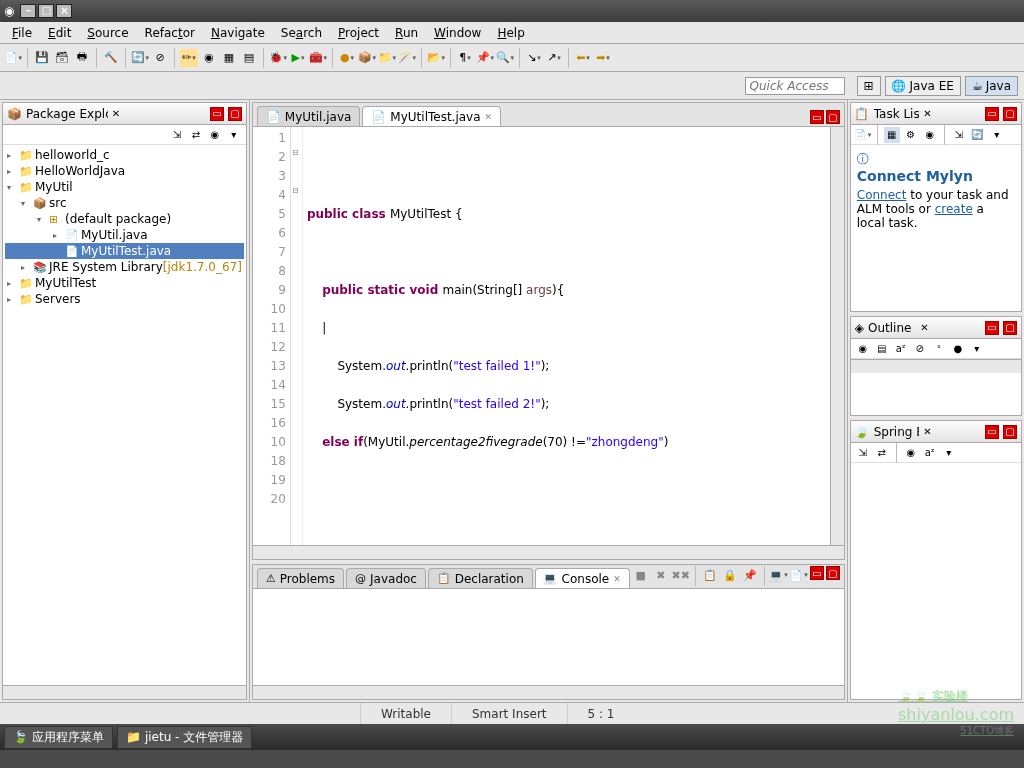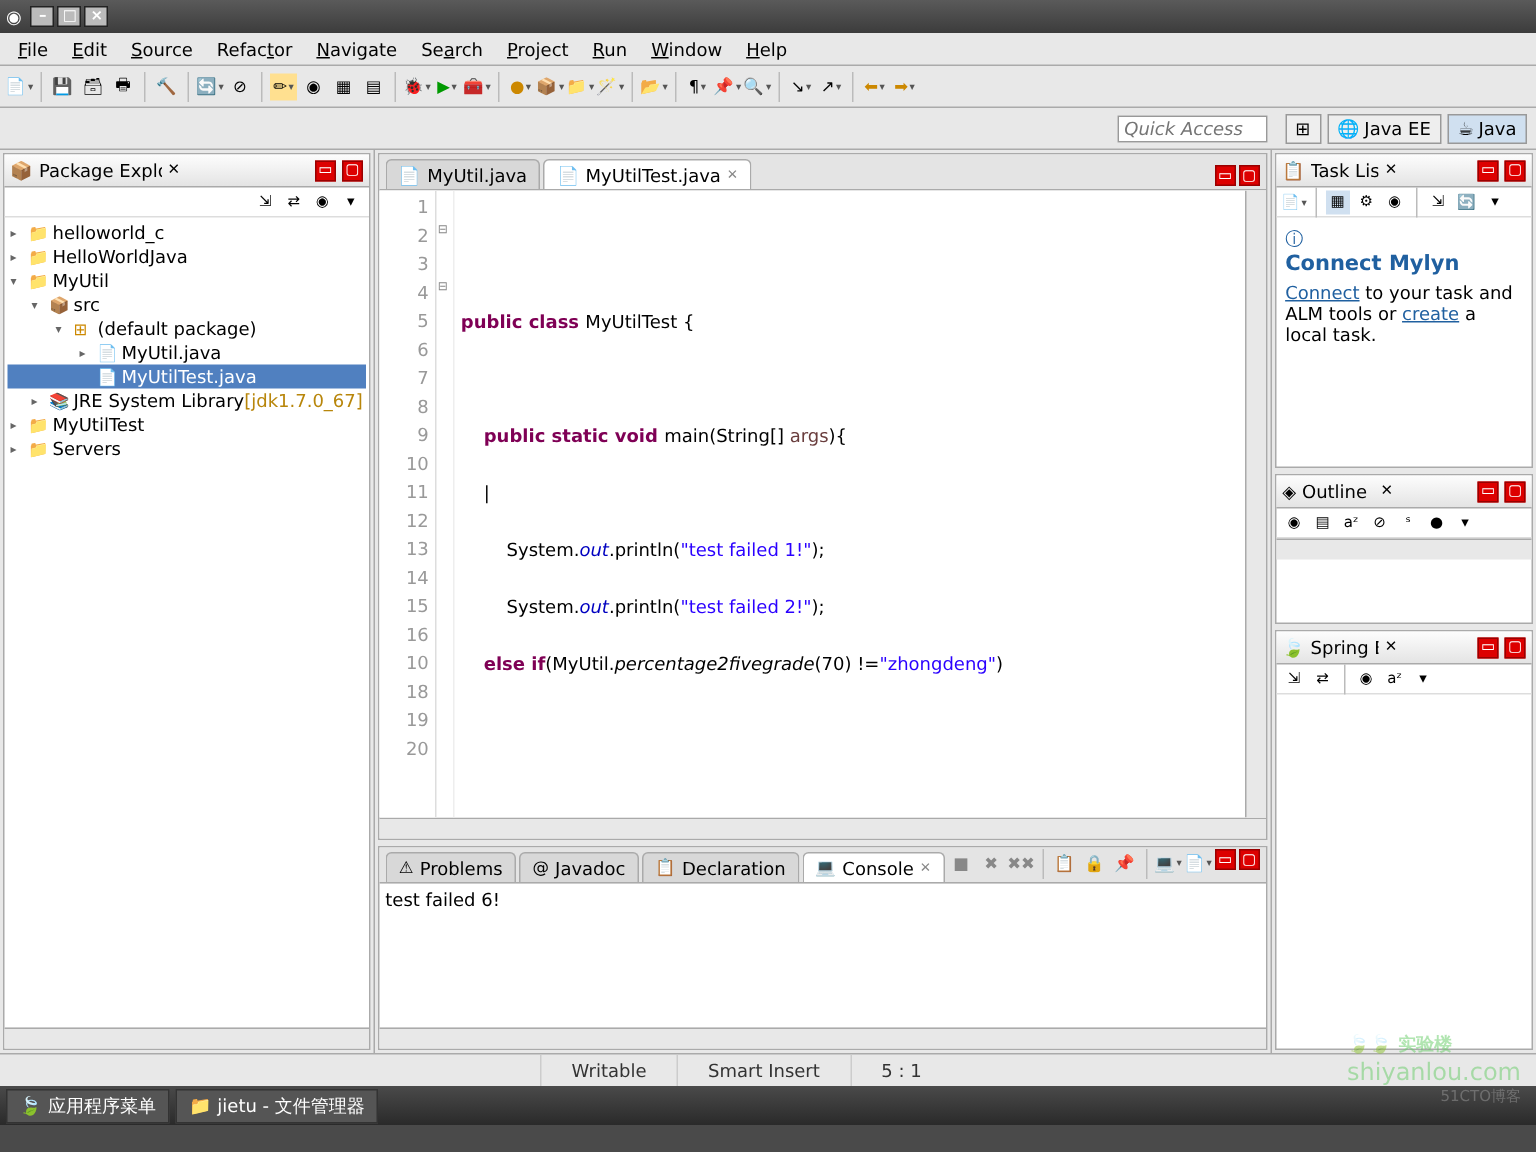--- a/index.html
+++ b/index.html
@@ -56,21 +56,21 @@
 .vscroll { width:14px; background:#e8e8e8; border-left:1px solid #aaa; }
 .bottom { height:140px; display:flex; }
 .console { flex:1; }
 .consbody { flex:1; padding:4px; font-family:sans-serif; font-size:12px; overflow:auto; }
 .consline { color:#888; }
 .x-small { font-size:10px; }
 .statusbar { height:22px; background:#e8e8e8; border-top:1px solid #aaa; display:flex; align-items:center; color:#333; }
 .statcell { padding:0 20px; border-left:1px solid #ccc; height:100%; display:flex; align-items:center; }
 .taskbar { height:26px; background:linear-gradient(#4a4a4a,#2a2a2a); display:flex; align-items:center; padding:0 4px; gap:4px; }
 .taskbtn { padding:2px 8px; background:#555; color:#fff; border:1px solid #333; cursor:pointer; font-size:11px; display:flex; align-items:center; gap:4px; }
-.watermark { position:absolute; right:10px; bottom:30px; color:#6c6; font-size:32px; opacity:.5; pointer-events:none; }
+.watermark { position:absolute; right:10px; bottom:30px; color:#6c6; font-size:32px; opacity:.5; pointer-events:none;text-decoration:underline; }
 .mylyn { padding:6px; font-size:12px; }
 .mylyn h3 { color:#2060a0; font-size:14px; margin-bottom:4px; }
 .mylyn a { color:#2060a0; text-decoration:underline; cursor:pointer; }
 .findbar { display:flex; align-items:center; padding:2px 4px; border-bottom:1px solid #ccc; gap:6px; height:22px; font-size:11px; }
 .findbar input { width:40px; height:16px; border:1px solid #999; padding:0 2px; font-style:italic; font-size:11px; }
 .cursor-line { position:absolute; left:0; right:0; height:19px; background:#e8f0fa; z-index:-1; }
 .lib { color:#b8860b; }
 </style>
 </head>
 <body>
@@ -303,21 +303,20 @@
             <span class="tbtn">🔒</span>
             <span class="tbtn">📌</span>
             <span class="sep"></span>
             <span class="tbtn drop">💻</span>
             <span class="tbtn drop">📄</span>
             <div class="vbtn min">▭</div>
             <div class="vbtn max">▢</div>
           </div>
         </div>
         <div class="consbody">
-          <div>test failed 6!</div>
         </div>
         <div class="hscroll"></div>
       </div>
     </div>
   </div>
 
   <div class="right">
     <div class="view" style="height:210px">
       <div class="vhead">
         <span>📋</span>

